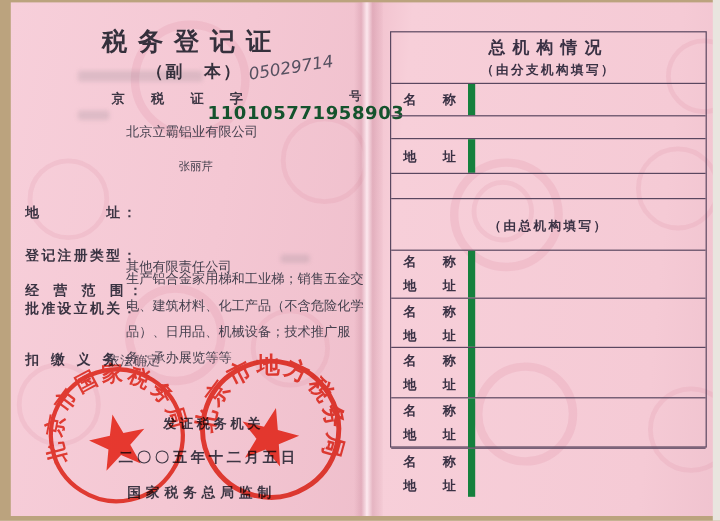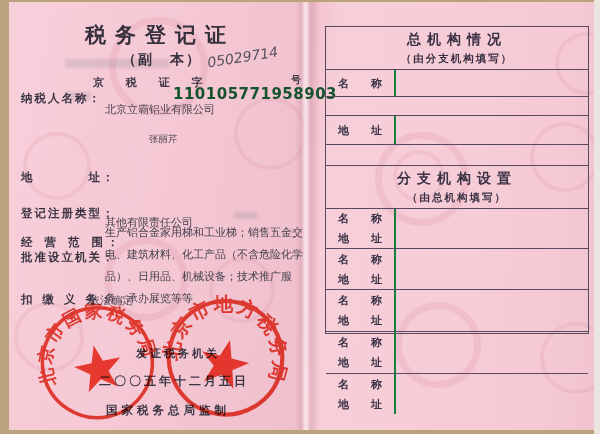--- a/index.html
+++ b/index.html
@@ -44,28 +44,28 @@
   .issuer{left:127px;top:344px;font-size:11px;font-weight:bold;letter-spacing:3px;}
   .idate{left:90px;top:371px;font-size:12px;font-weight:bold;letter-spacing:3px;}
   .pfooter{left:97px;top:401px;font-size:11.5px;font-weight:bold;letter-spacing:4px;}
 
   .stamp{position:absolute;mix-blend-mode:multiply;opacity:.88;}
   .stamp svg{display:block;}
   .stamp-left{left:26px;top:297px;transform:rotate(-12deg);}
   .stamp-right{left:153px;top:290px;transform:rotate(14deg);}
 
   
-  .tbl{position:absolute;left:316px;top:24px;width:264px;height:308px;
+  .tbl{position:absolute;left:316px;top:24px;width:264px;height:347px;
     border:1.5px solid #5a4760;display:flex;flex-direction:column;box-sizing:border-box;}
   .trow{display:flex;box-sizing:border-box;border-top:1px solid #5a4760;flex:0 0 auto;}
   .trow.first{border-top:none;}
   .thead{flex-direction:column;align-items:center;justify-content:center;}
   .thead .h1{font-size:14px;font-weight:bold;letter-spacing:6px;color:#3a3144;}
   .thead .h2{font-size:10.5px;font-weight:bold;letter-spacing:2px;color:#3a3144;margin-top:3px;}
-  .lblcell{width:70px;flex:0 0 70px;border-right:2px solid #15803d;display:flex;
+  .lblcell{width:70px;flex:0 0 70px;border-right:6px solid #15803d;display:flex;
     align-items:center;justify-content:center;box-sizing:border-box;
     font-size:11px;font-weight:bold;color:#3a3144;text-align:right;}
   .lblcell.two{flex-direction:column;justify-content:center;gap:5px;}
   .valcell{flex:1;}
 </style>
 </head>
 <body>
 
 <div id="cert">
 
@@ -92,21 +92,20 @@
 
   <div class="crease"></div>
 
   <div class="t title">税务登记证</div>
   <div class="t subtitle">（副　本）</div>
   <div class="t serial">05029714</div>
   <div class="t certprefix">京 税 证 字</div>
   <div class="t certno">110105771958903</div>
   <div class="t certsuffix">号</div>
 
-  <div class="t lab lab-f1">纳税人名称：</div>
   <div class="t val val-f1">北京立霸铝业有限公司</div>
 
   <div class="t val val-f2">张丽芹</div>
 
   <div class="t lab lab-f3">地　　　　址：</div>
 
   <div class="t lab lab-f4">登记注册类型：</div>
   <div class="t val val-f4">其他有限责任公司</div>
 
   <div class="t lab lab-f5">经 营 范 围：</div>
@@ -155,21 +154,20 @@
       <div class="valcell"></div>
     </div>
     <div class="trow" style="height:29px;">
       <div class="lblcell">地　　址</div>
       <div class="valcell"></div>
     </div>
     <div class="trow" style="height:21px;">
       <div class="valcell"></div>
     </div>
     <div class="trow thead" style="height:43px;">
-      <div class="h1">分支机构设置</div>
       <div class="h2">（由总机构填写）</div>
     </div>
 
     <div class="trow" style="height:40px;">
       <div class="lblcell two">
         <span>名　　称</span>
         <span>地　　址</span>
       </div>
       <div class="valcell"></div>
     </div>

